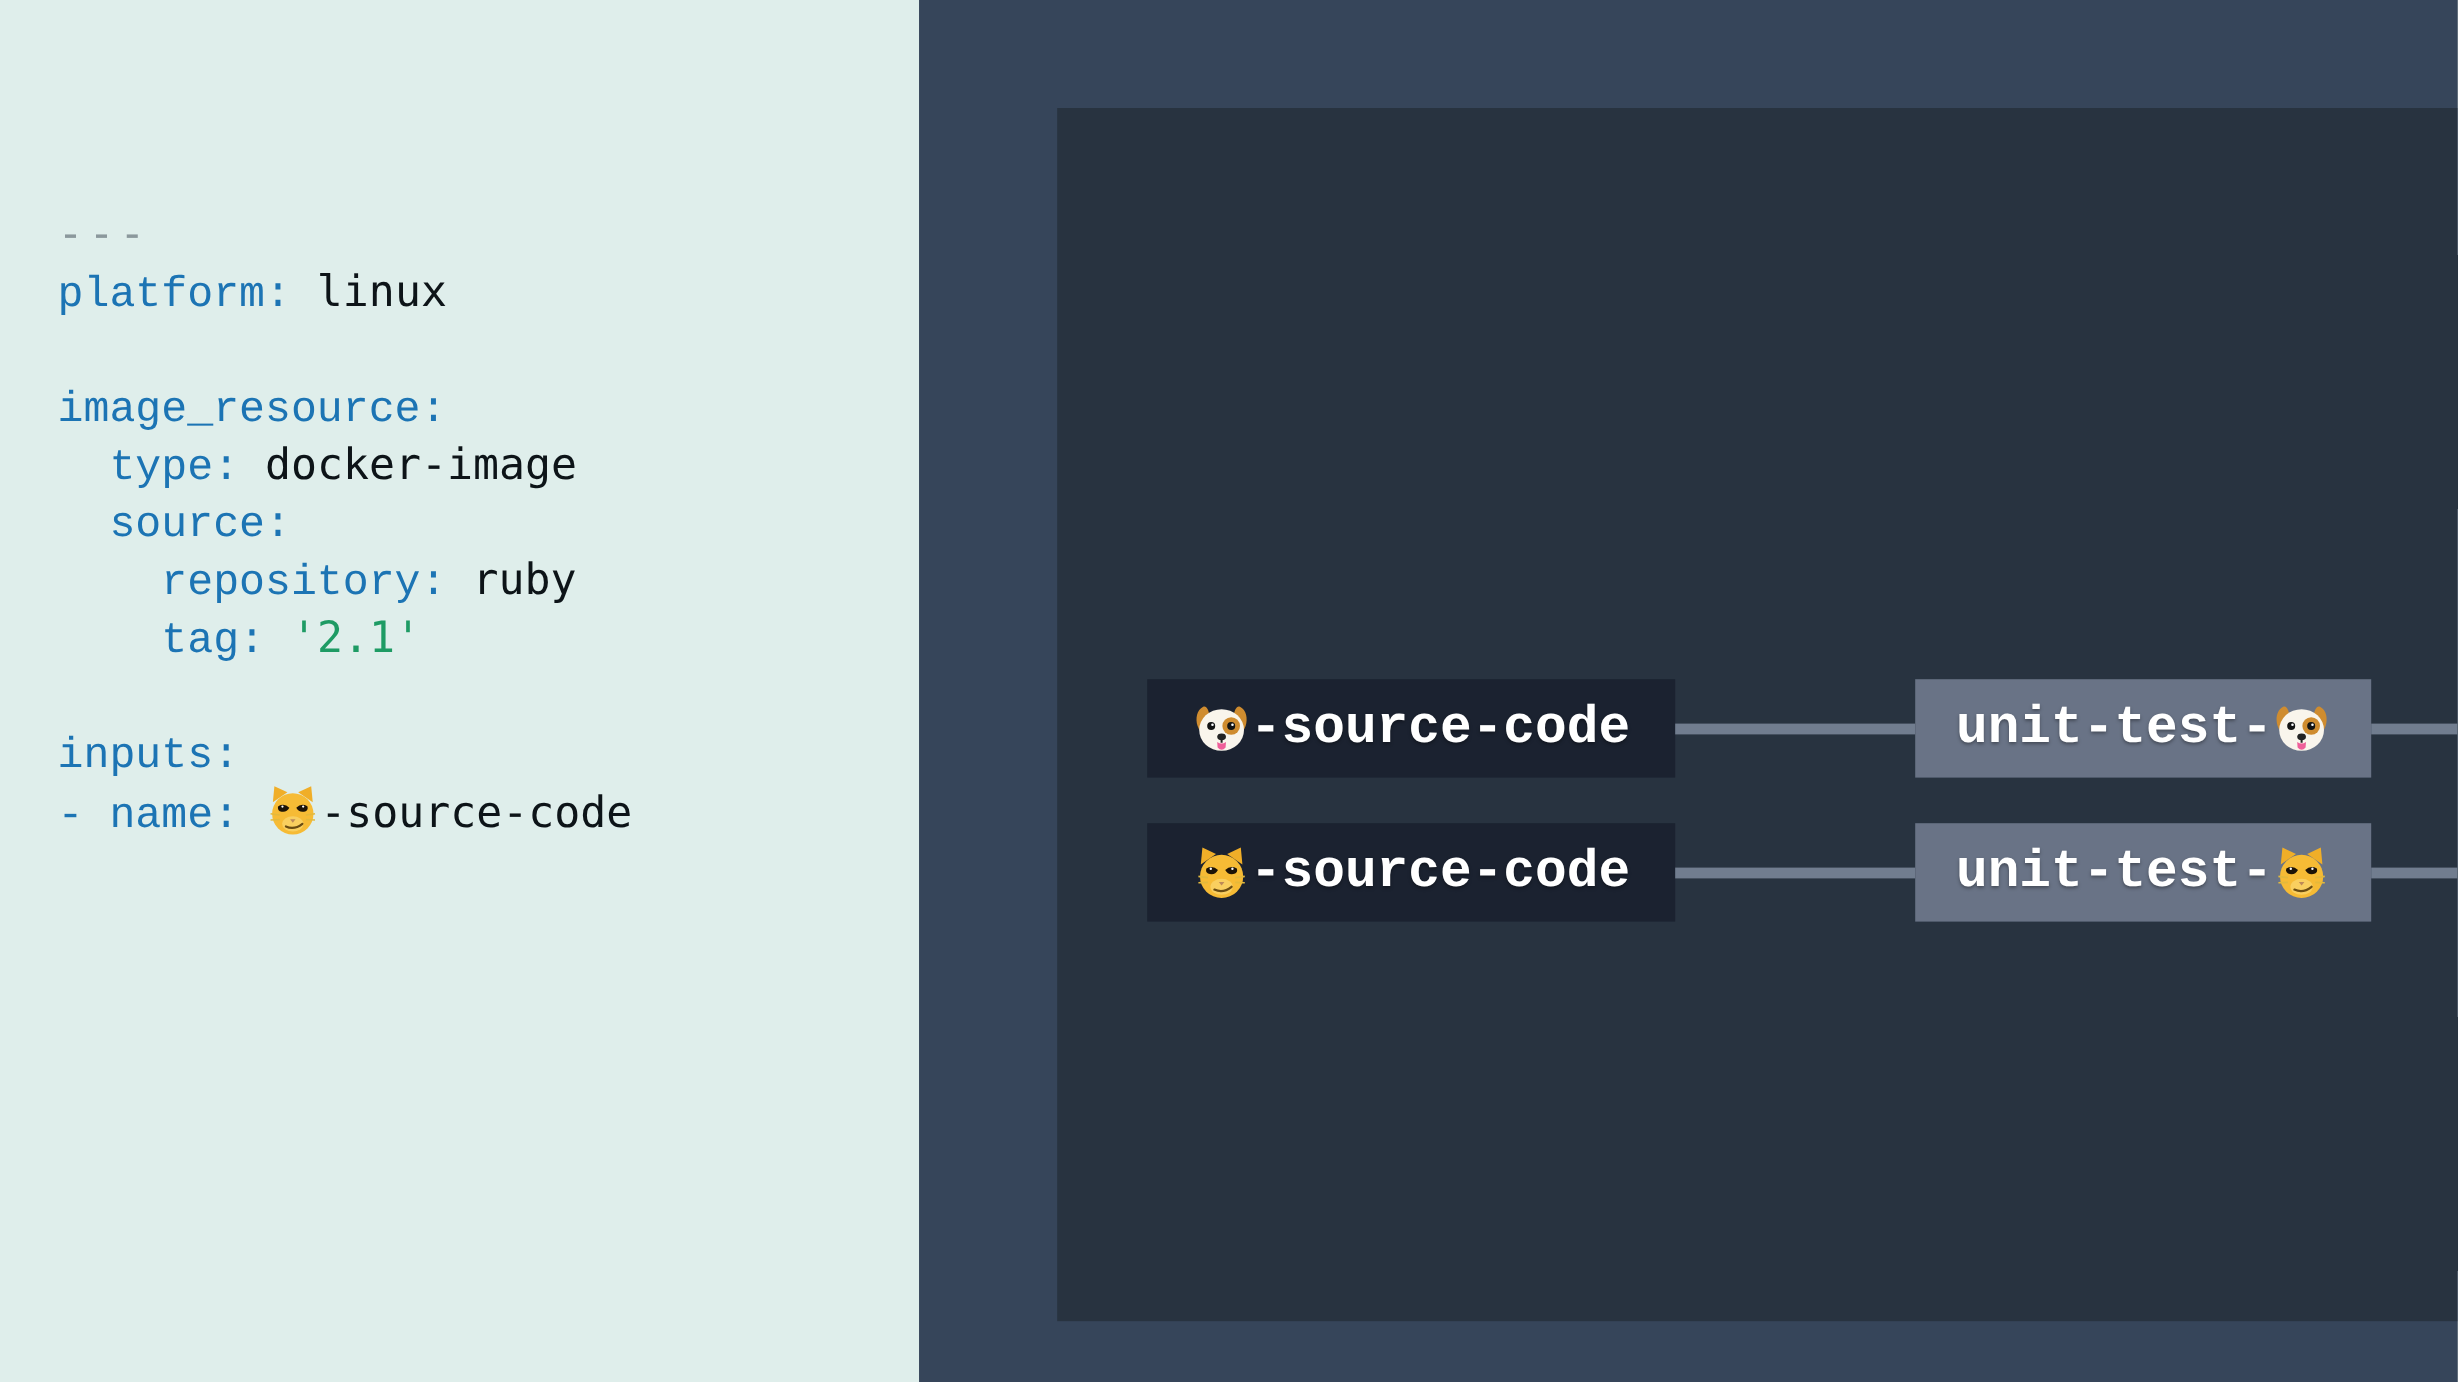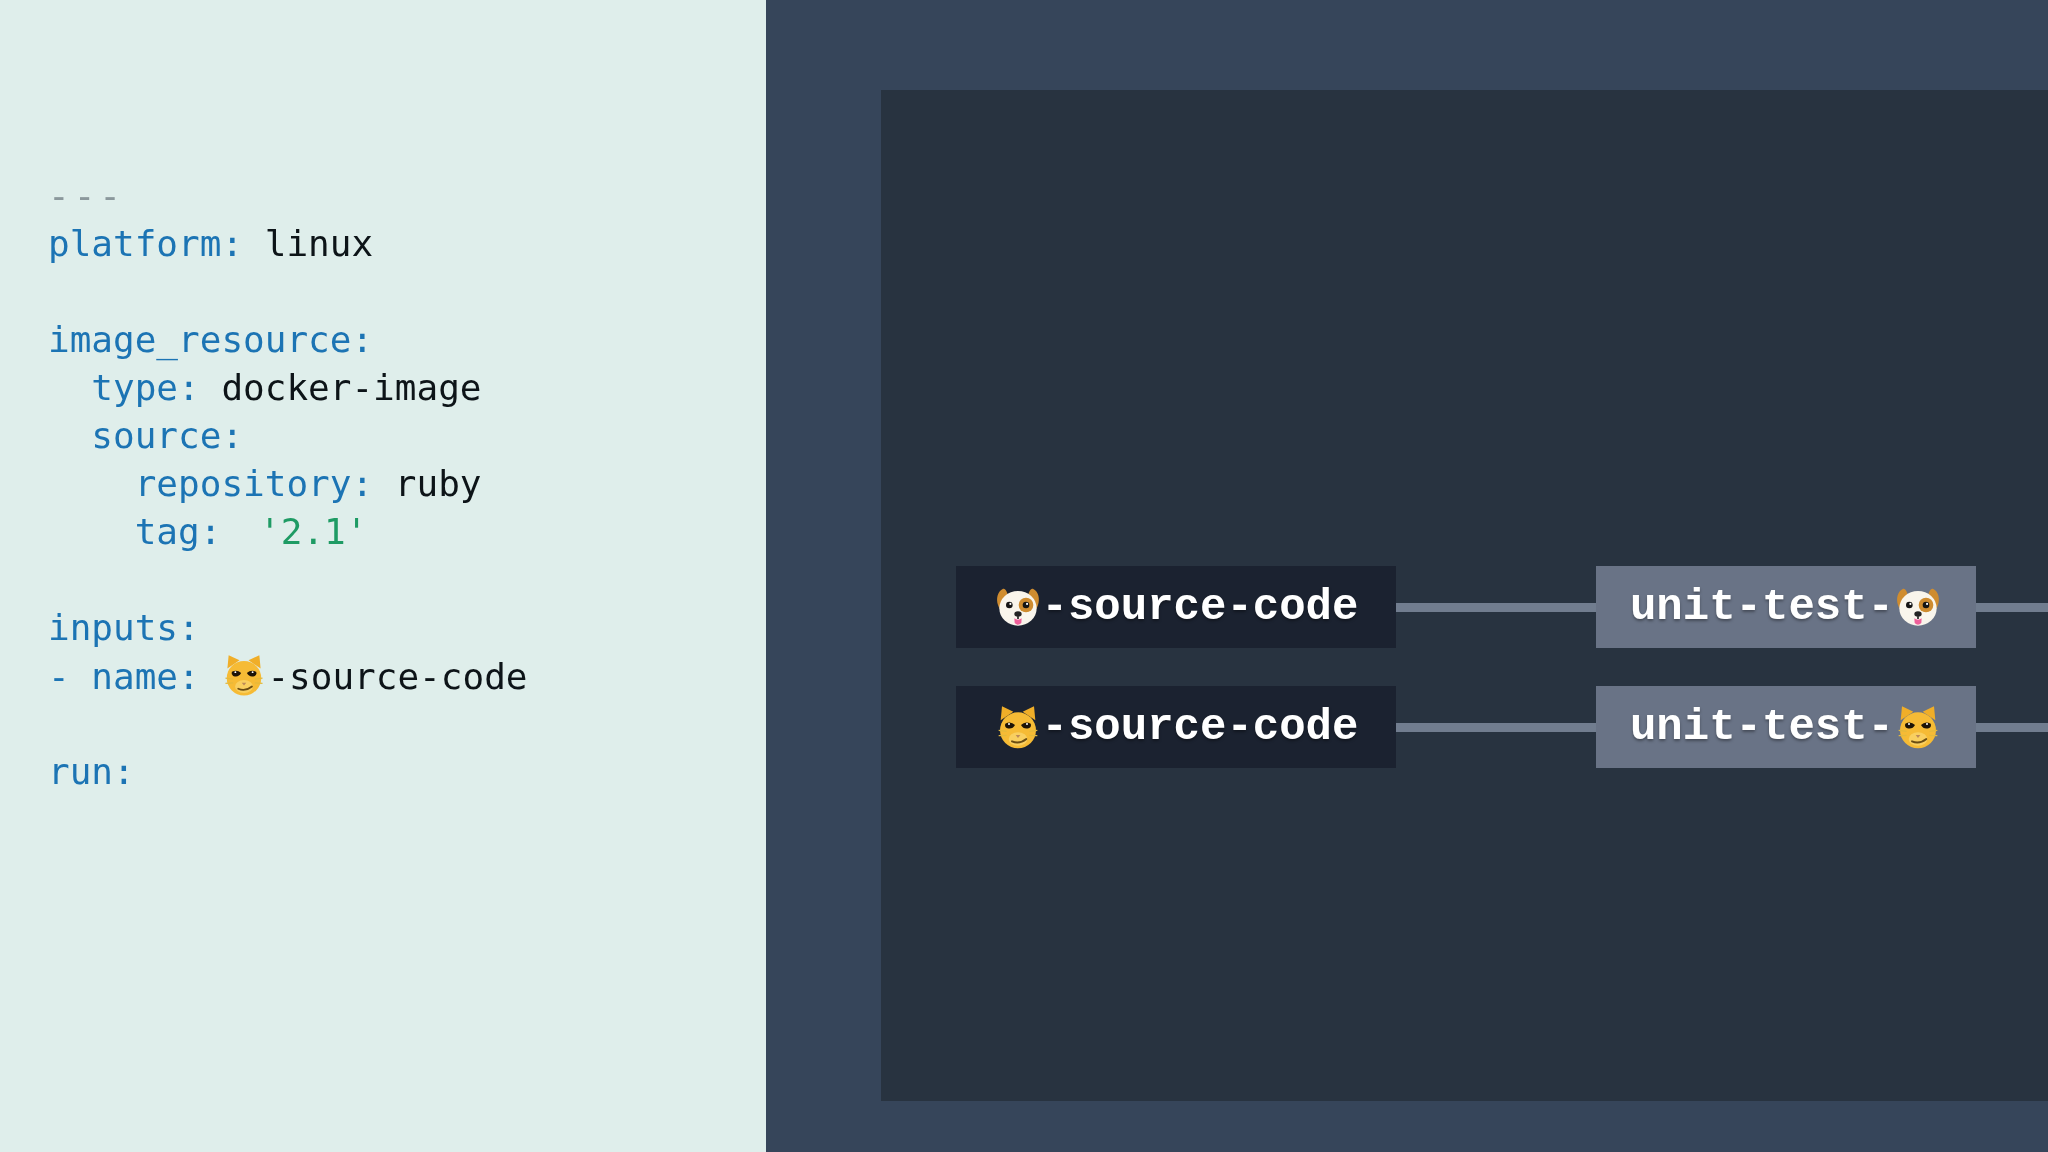--- a/index.html
+++ b/index.html
@@ -12,23 +12,23 @@
   .left-panel {
     position:absolute; left:0; top:0; width:766px; height:1152px;
     background:var(--left-bg);
   }
   .code {
     position:absolute; left:48px; top:172px;
     font-family:"DejaVu Sans Mono","Liberation Mono",monospace;
     font-size:36px; line-height:48px; white-space:pre;
   }
   .code .line { height:48px; }
-  .seg-key    { color:var(--yaml-key); }
+  .seg-key    { color:var(--yaml-key);font-family:Liberation Mono, monospace; }
   .seg-val    { color:var(--yaml-val);margin-top:44px; }
-  .seg-str    { color:var(--yaml-str);margin-left:16px; }
+  .seg-str    { color:var(--yaml-str); }
   .seg-punct  { color:var(--yaml-punct); letter-spacing:4px; }
   .emoji-inline {
     display:inline-block; width:46px; height:46px; vertical-align:-9px;
   }
   .emoji-inline svg { width:100%; height:100%; display:block; }
 
   
   .right-panel {
     position:absolute; left:766px; top:0; width:1282px; height:1152px;
     background:var(--right-bg);
@@ -75,21 +75,21 @@
               <path d="M62 26 L60 5 L43 13 Z" fill="#f0ae28"></path>
               <circle cx="36" cy="41" r="27" fill="#f6bb35"></circle>
               <ellipse cx="36" cy="54" rx="14" ry="10" fill="#f9d266" opacity="0.85"></ellipse>
               <path d="M17 31 Q25 26.5 31.5 33 Q27.5 40.5 19 37.5 Q15.5 35 17 31Z" fill="#1c1307"></path>
               <path d="M55 31 Q47 26.5 40.5 33 Q44.5 40.5 53 37.5 Q56.5 35 55 31Z" fill="#1c1307"></path>
               <circle cx="22.5" cy="31.5" r="1.5" fill="#ffffff"></circle>
               <circle cx="49.5" cy="31.5" r="1.5" fill="#ffffff"></circle>
               <path d="M32.5 48 L39.5 48 L36 52.5 Z" fill="#bd8a58"></path>
               <path d="M27 57.5 Q38 62.5 48.5 54" stroke="#6b4d12" stroke-width="2.8" fill="none" stroke-linecap="round"></path>
               <path d="M7 41 Q13 42 19 42.5 M7 49 Q13 49 19 48.5 M65 41 Q59 42 53 42.5 M65 49 Q59 49 53 48.5" stroke="#e3b93c" stroke-width="2" fill="none"></path>
-            </svg></span><span class="seg-val">-source-code</span></div><div class="line"></div><div class="line"><span class="seg-key">run:</span></div></pre>
+            </svg></span><span class="seg-val">-source-code</span></div><div class="line"></div></pre>
   </div>
 
   <div class="right-panel">
     <div class="canvas"></div>
   </div>
 
   <div id="pipeline-rows">
       <div class="pipe-row row-0">
         <div class="node resource">
           <span class="emoji-box">

